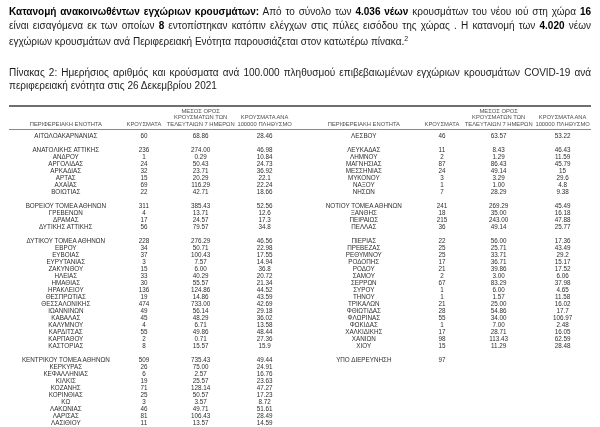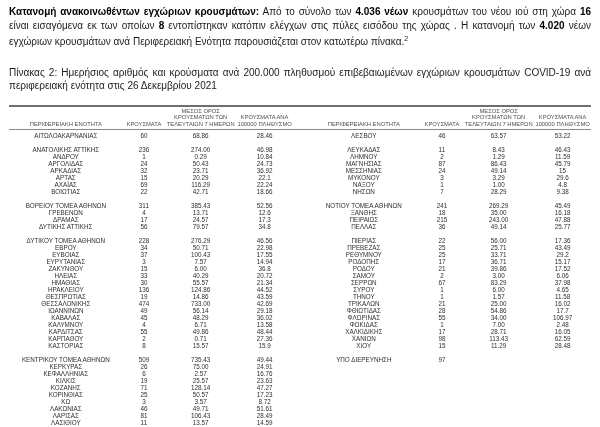--- a/index.html
+++ b/index.html
@@ -53,21 +53,21 @@
     font-size:6.3px;line-height:7px;
     color:#2e2e2e;text-align:center;
     white-space:nowrap;overflow:hidden;
   }
 </style>
 </head>
 <body>
 
 <div class="page">
   <p class="intro"><b>Κατανομή ανακοινωθέντων εγχώριων κρουσμάτων:</b><span> Από το σύνολο των </span><b>4.036 νέων</b><span> κρουσμάτων του νέου ιού στη χώρα </span><b>16</b><span> είναι εισαγόμενα εκ των οποίων </span><b>8</b><span> εντοπίστηκαν κατόπιν ελέγχων στις πύλες εισόδου της χώρας .  Η κατανομή των </span><b>4.020</b><span> νέων εγχώριων κρουσμάτων ανά Περιφερειακή Ενότητα παρουσιάζεται στον κατωτέρω πίνακα.</span><sup>2</sup></p>
-  <p class="caption">Πίνακας 2: Ημερήσιος αριθμός και κρούσματα ανά 200.000 πληθυσμού επιβεβαιωμένων εγχώριων κρουσμάτων COVID-19 ανά περιφερειακή ενότητα στις 26 Δεκεμβρίου 2021</p>
+  <p class="caption">Πίνακας 2: Ημερήσιος αριθμός και κρούσματα ανά 100.000 πληθυσμού επιβεβαιωμένων εγχώριων κρουσμάτων COVID-19 ανά περιφερειακή ενότητα στις 26 Δεκεμβρίου 2021</p>
   <div class="covid-table">
     <div class="thead">
       <div class="half left hrow">
           <div class="hcell">ΠΕΡΙΦΕΡΕΙΑΚΗ ΕΝΟΤΗΤΑ</div>
           <div class="hcell">ΚΡΟΥΣΜΑΤΑ</div>
           <div class="hcell">ΜΕΣΟΣ ΟΡΟΣ ΚΡΟΥΣΜΑΤΩΝ ΤΩΝ ΤΕΛΕΥΤΑΙΩΝ 7 ΗΜΕΡΩΝ</div>
           <div class="hcell">ΚΡΟΥΣΜΑΤΑ ΑΝΑ 100000 ΠΛΗΘΥΣΜΟ</div>
         </div>
       <div class="half right hrow">
           <div class="hcell">ΠΕΡΙΦΕΡΕΙΑΚΗ ΕΝΟΤΗΤΑ</div>

